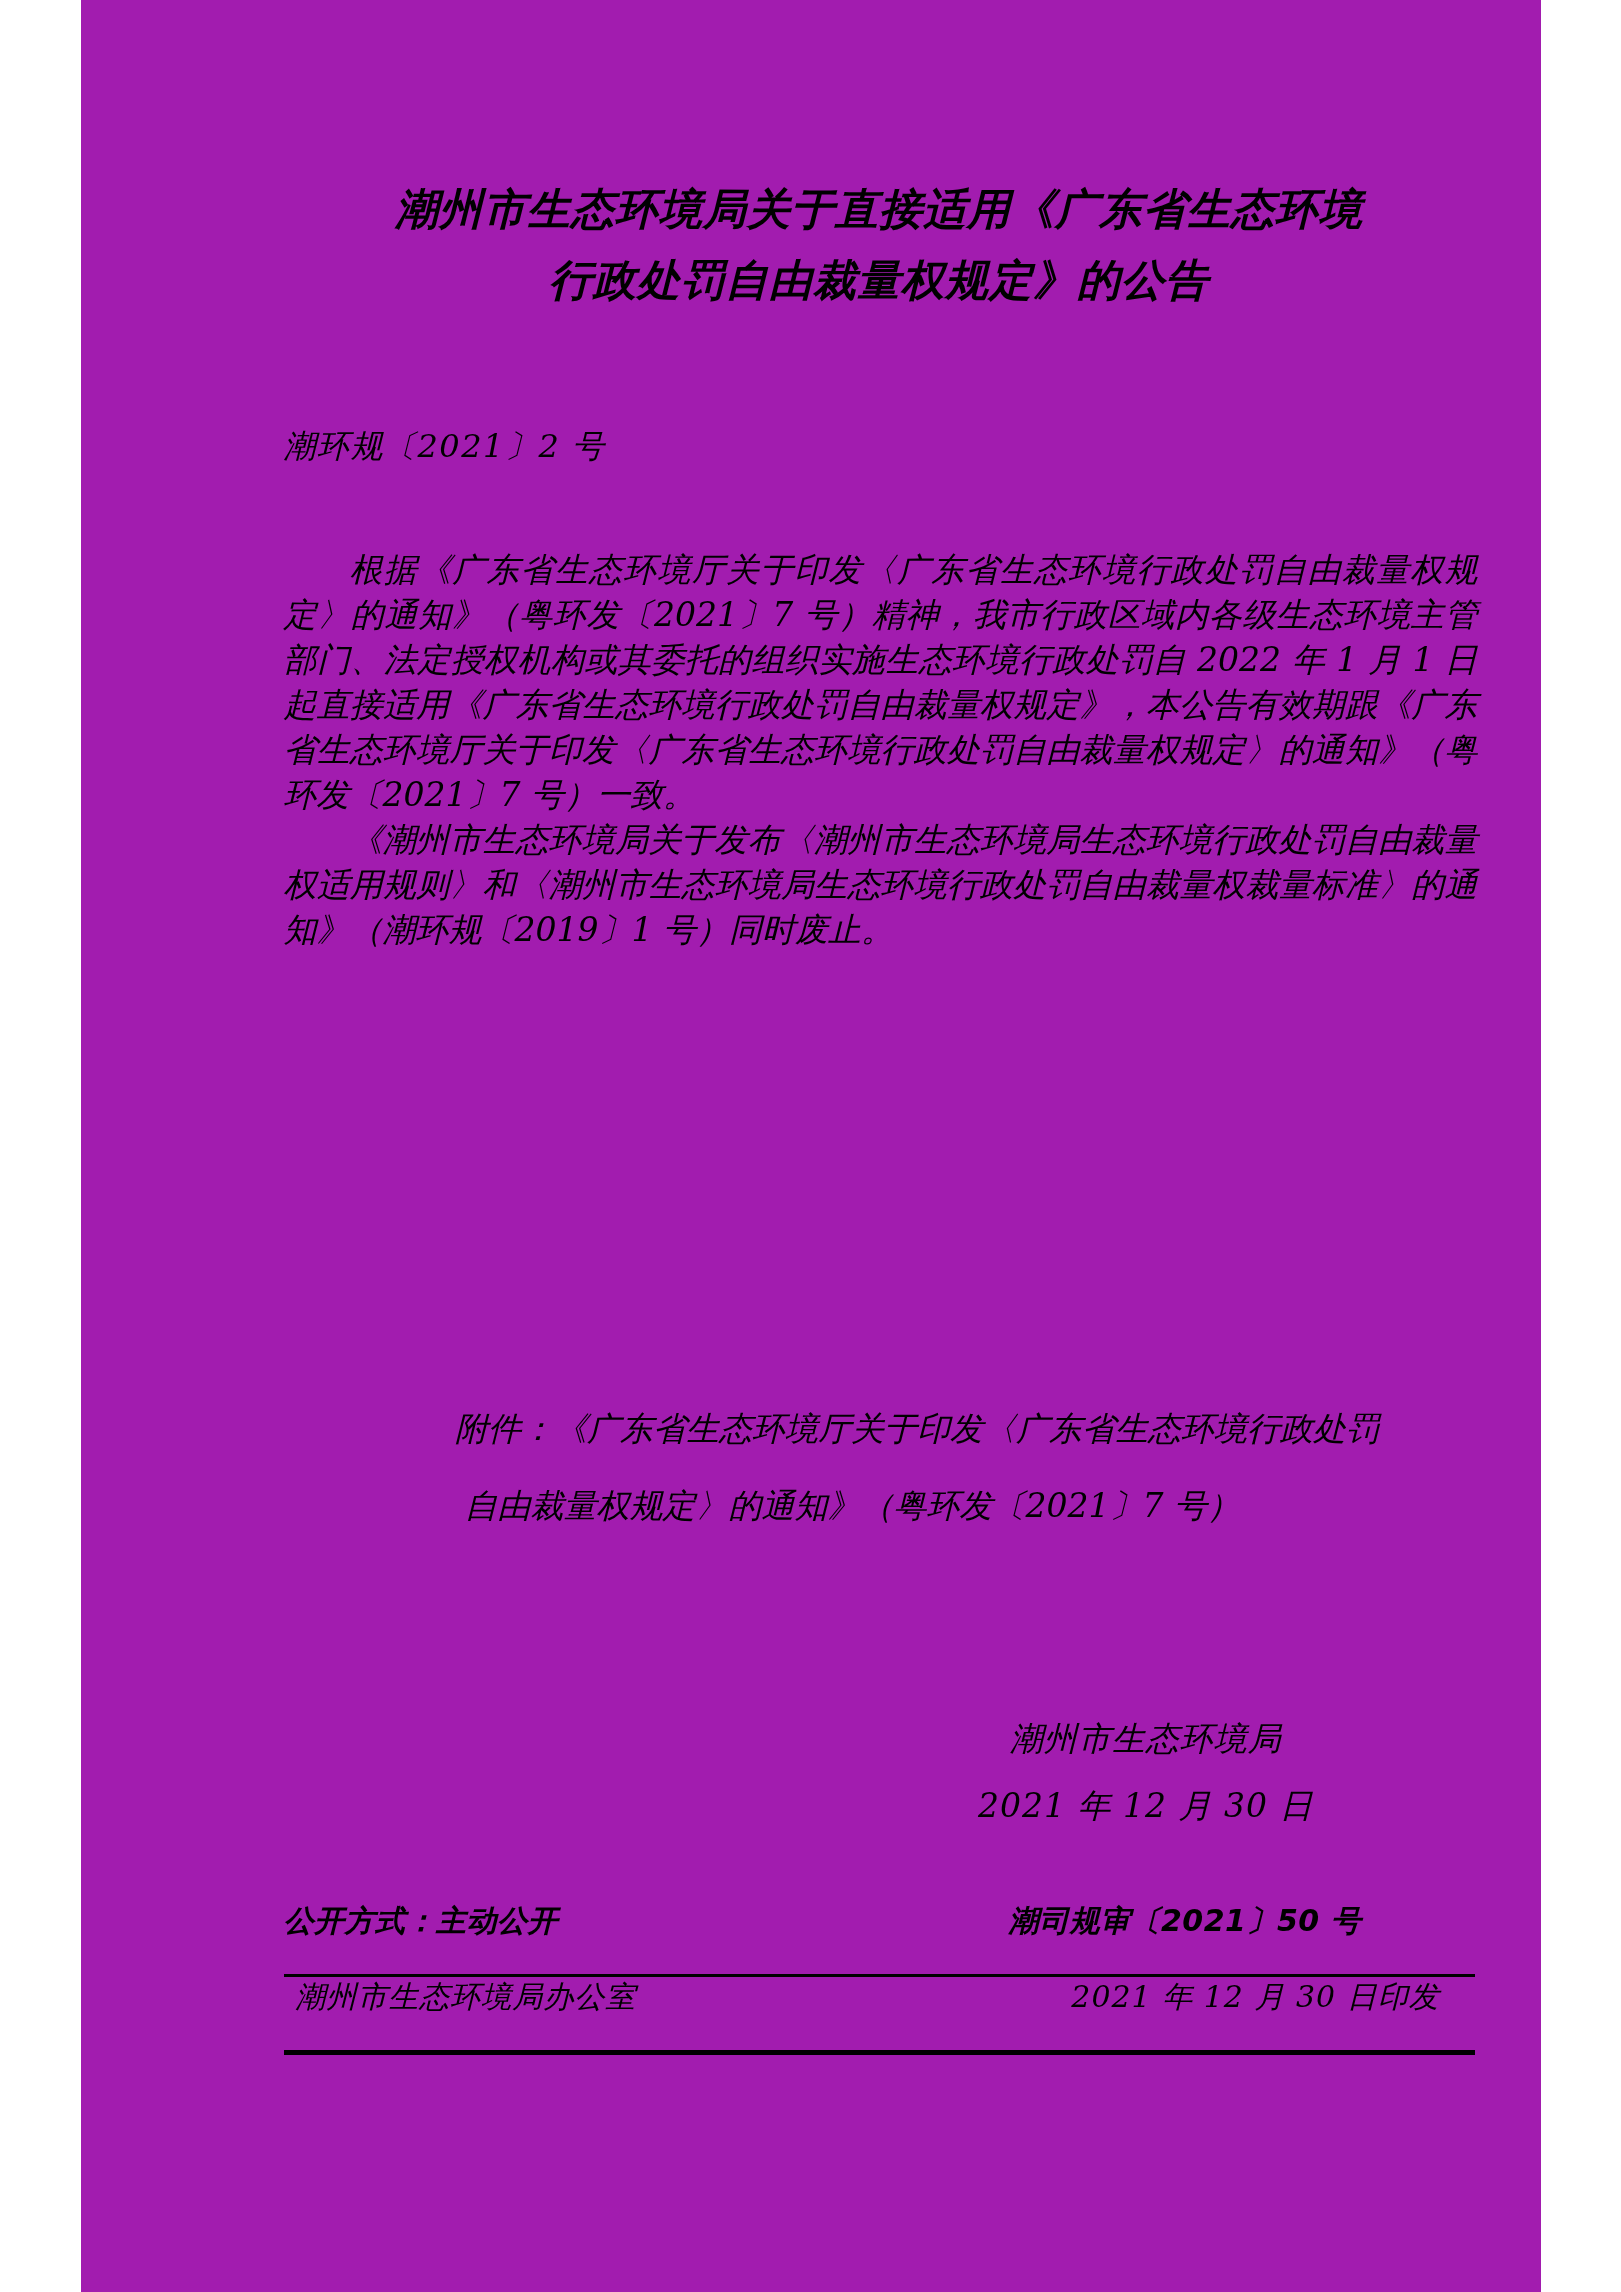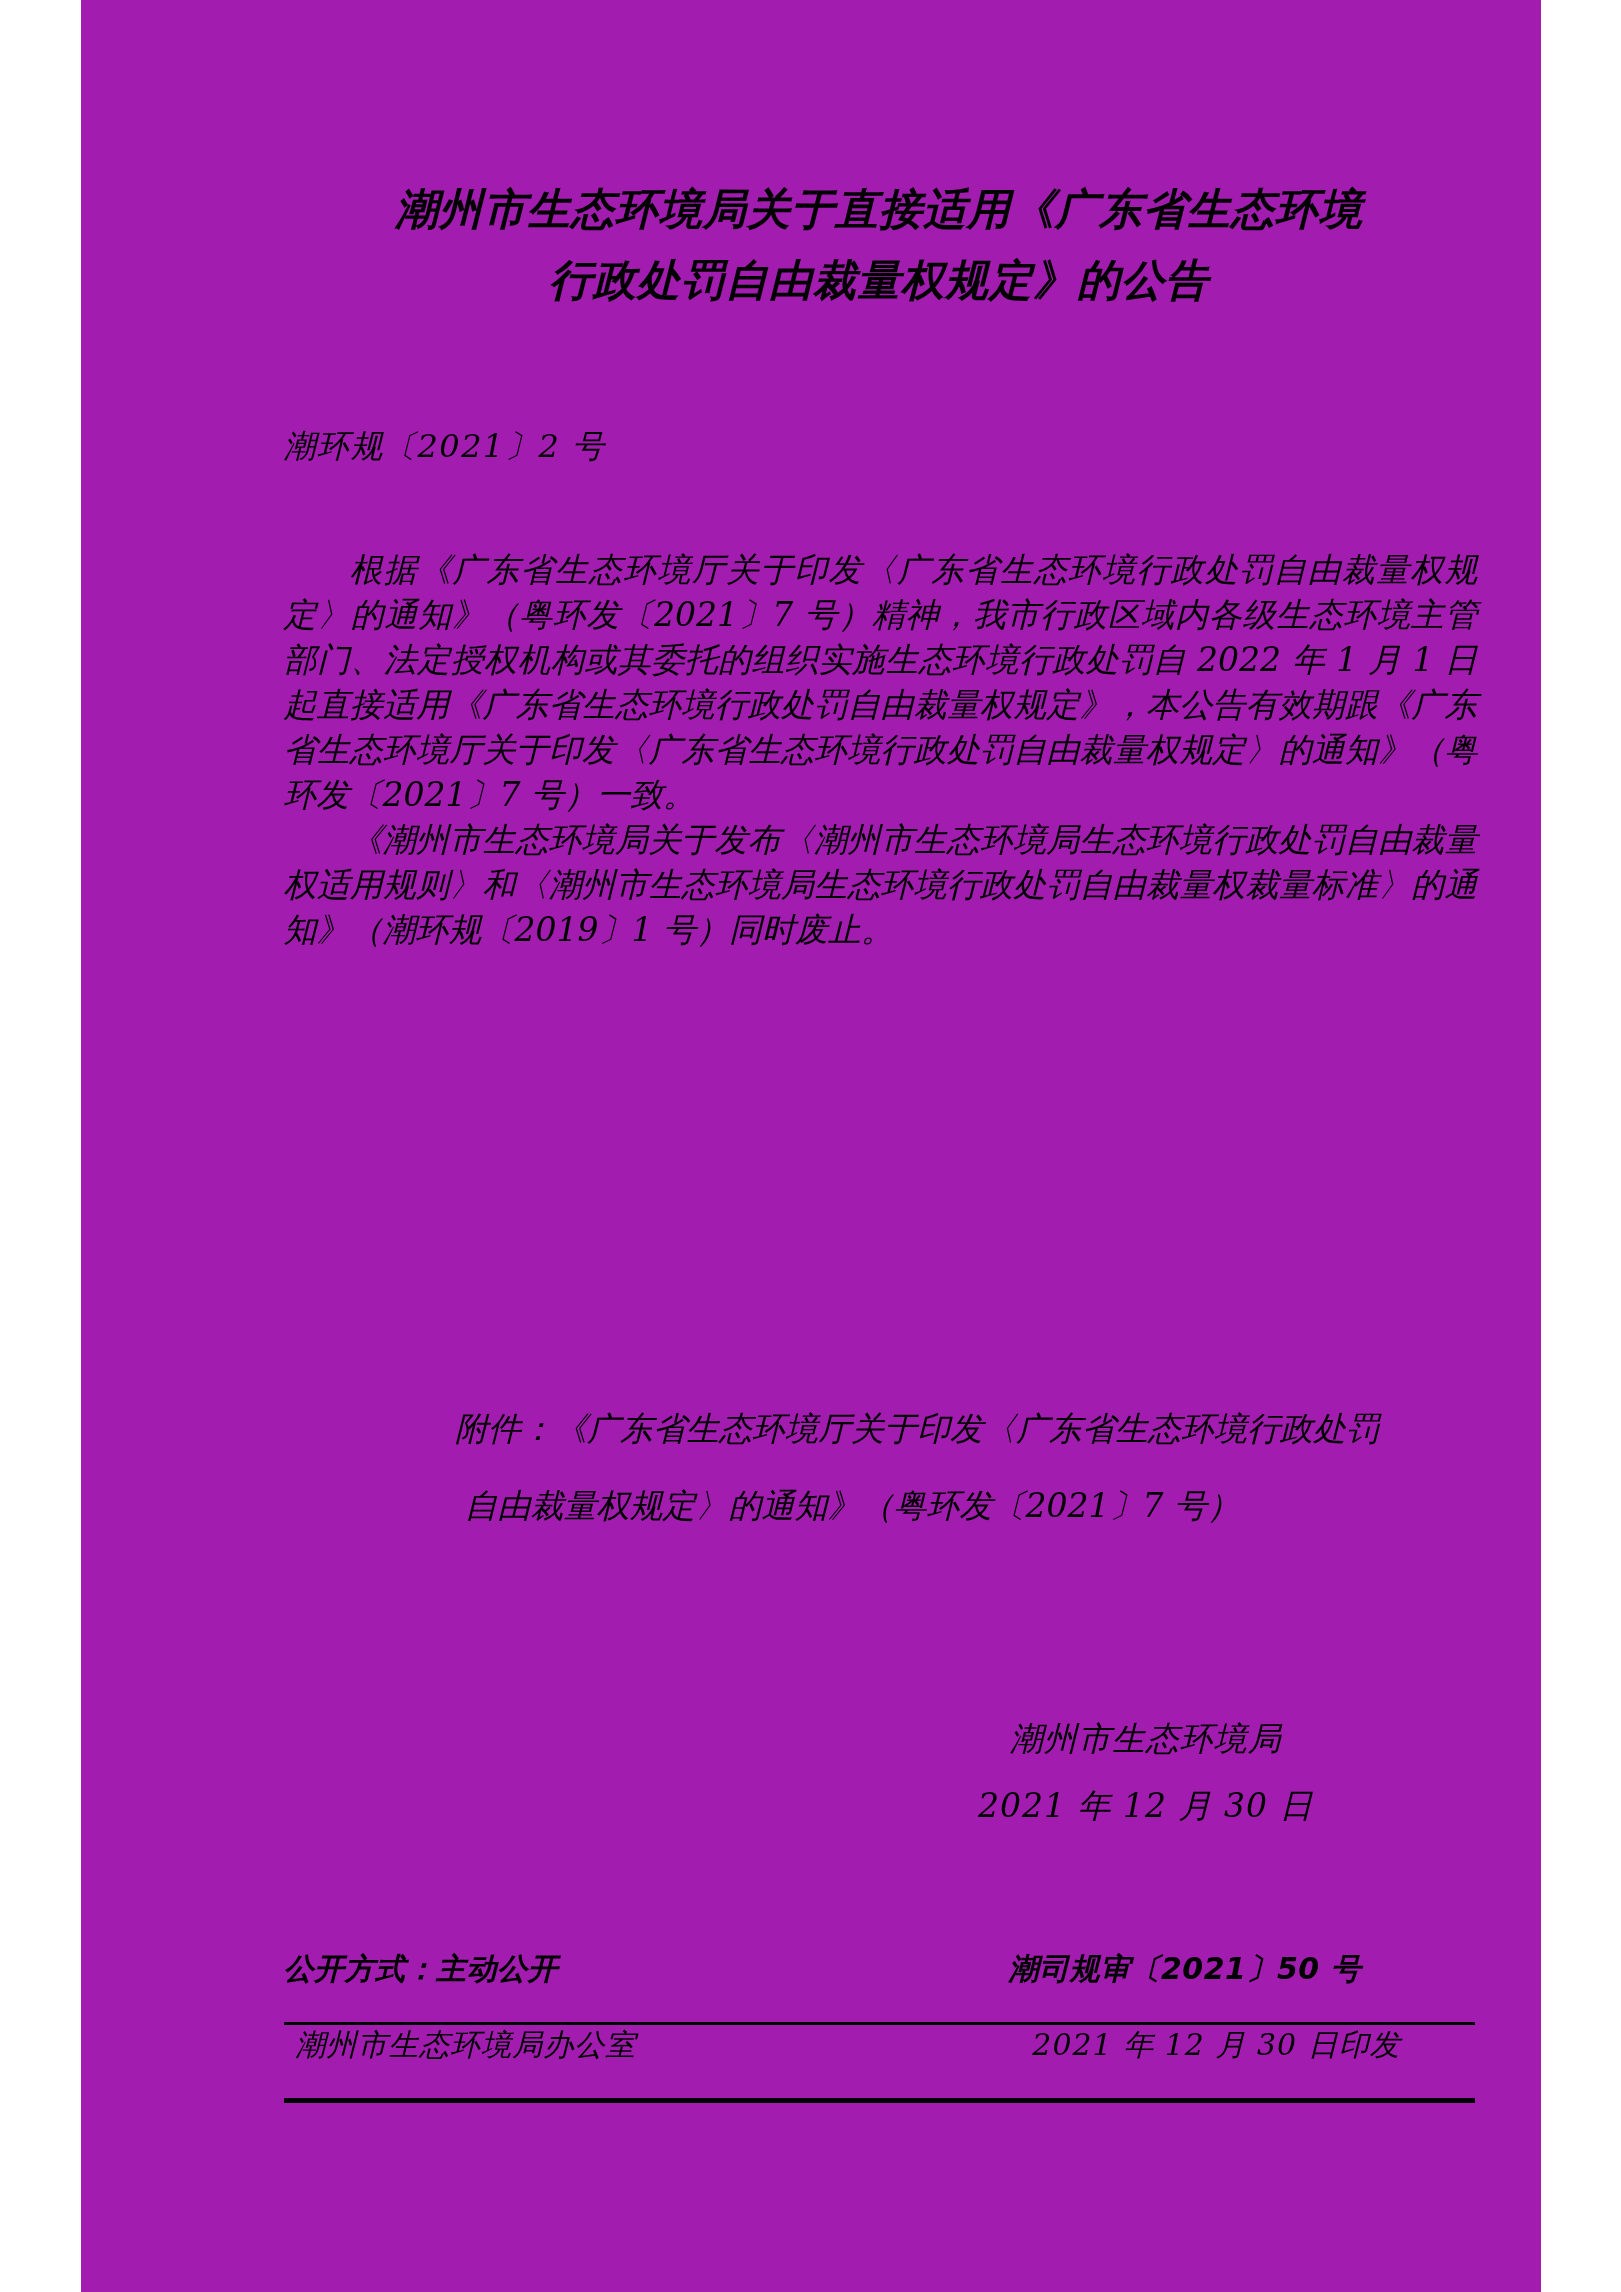--- a/index.html
+++ b/index.html
@@ -98,21 +98,20 @@
     letter-spacing: 1px;
     white-space: nowrap;
   }
 
   
   .footer {
     position: absolute;
     left: 203px;
     top: 1901px;
     width: 1191px;
-    margin-top: 48px;
   }
   .footer-row {
     display: flex;
     align-items: baseline;
     justify-content: flex-start;
     height: 73px;
   }
   .footer-row .cell-left {
     flex: 0 0 647px;
     white-space: nowrap;
@@ -128,20 +127,21 @@
     font-weight: bold;
     font-size: 30px;
     letter-spacing: 0.5px;
   }
   .footer-row.row1 .cell-left { padding-left: 0px; }
   .footer-row.row1 .cell-right { padding-left: 78px; }
   .footer-row.row2 {
     font-family: "DejaVu Serif", "Liberation Serif", serif;
     font-size: 30px;
     letter-spacing: 1px;
+    gap: 39px;
   }
   .footer-row.row2 .cell-left { padding-left: 11.8px; }
   .footer-row.row2 .cell-right { padding-left: 90px; }
 
   .rule {
     width: 100%;
     background: #000;
   }
   .rule-mid { height: 2.9px; }
   .rule-bottom { height: 4.9px; }

